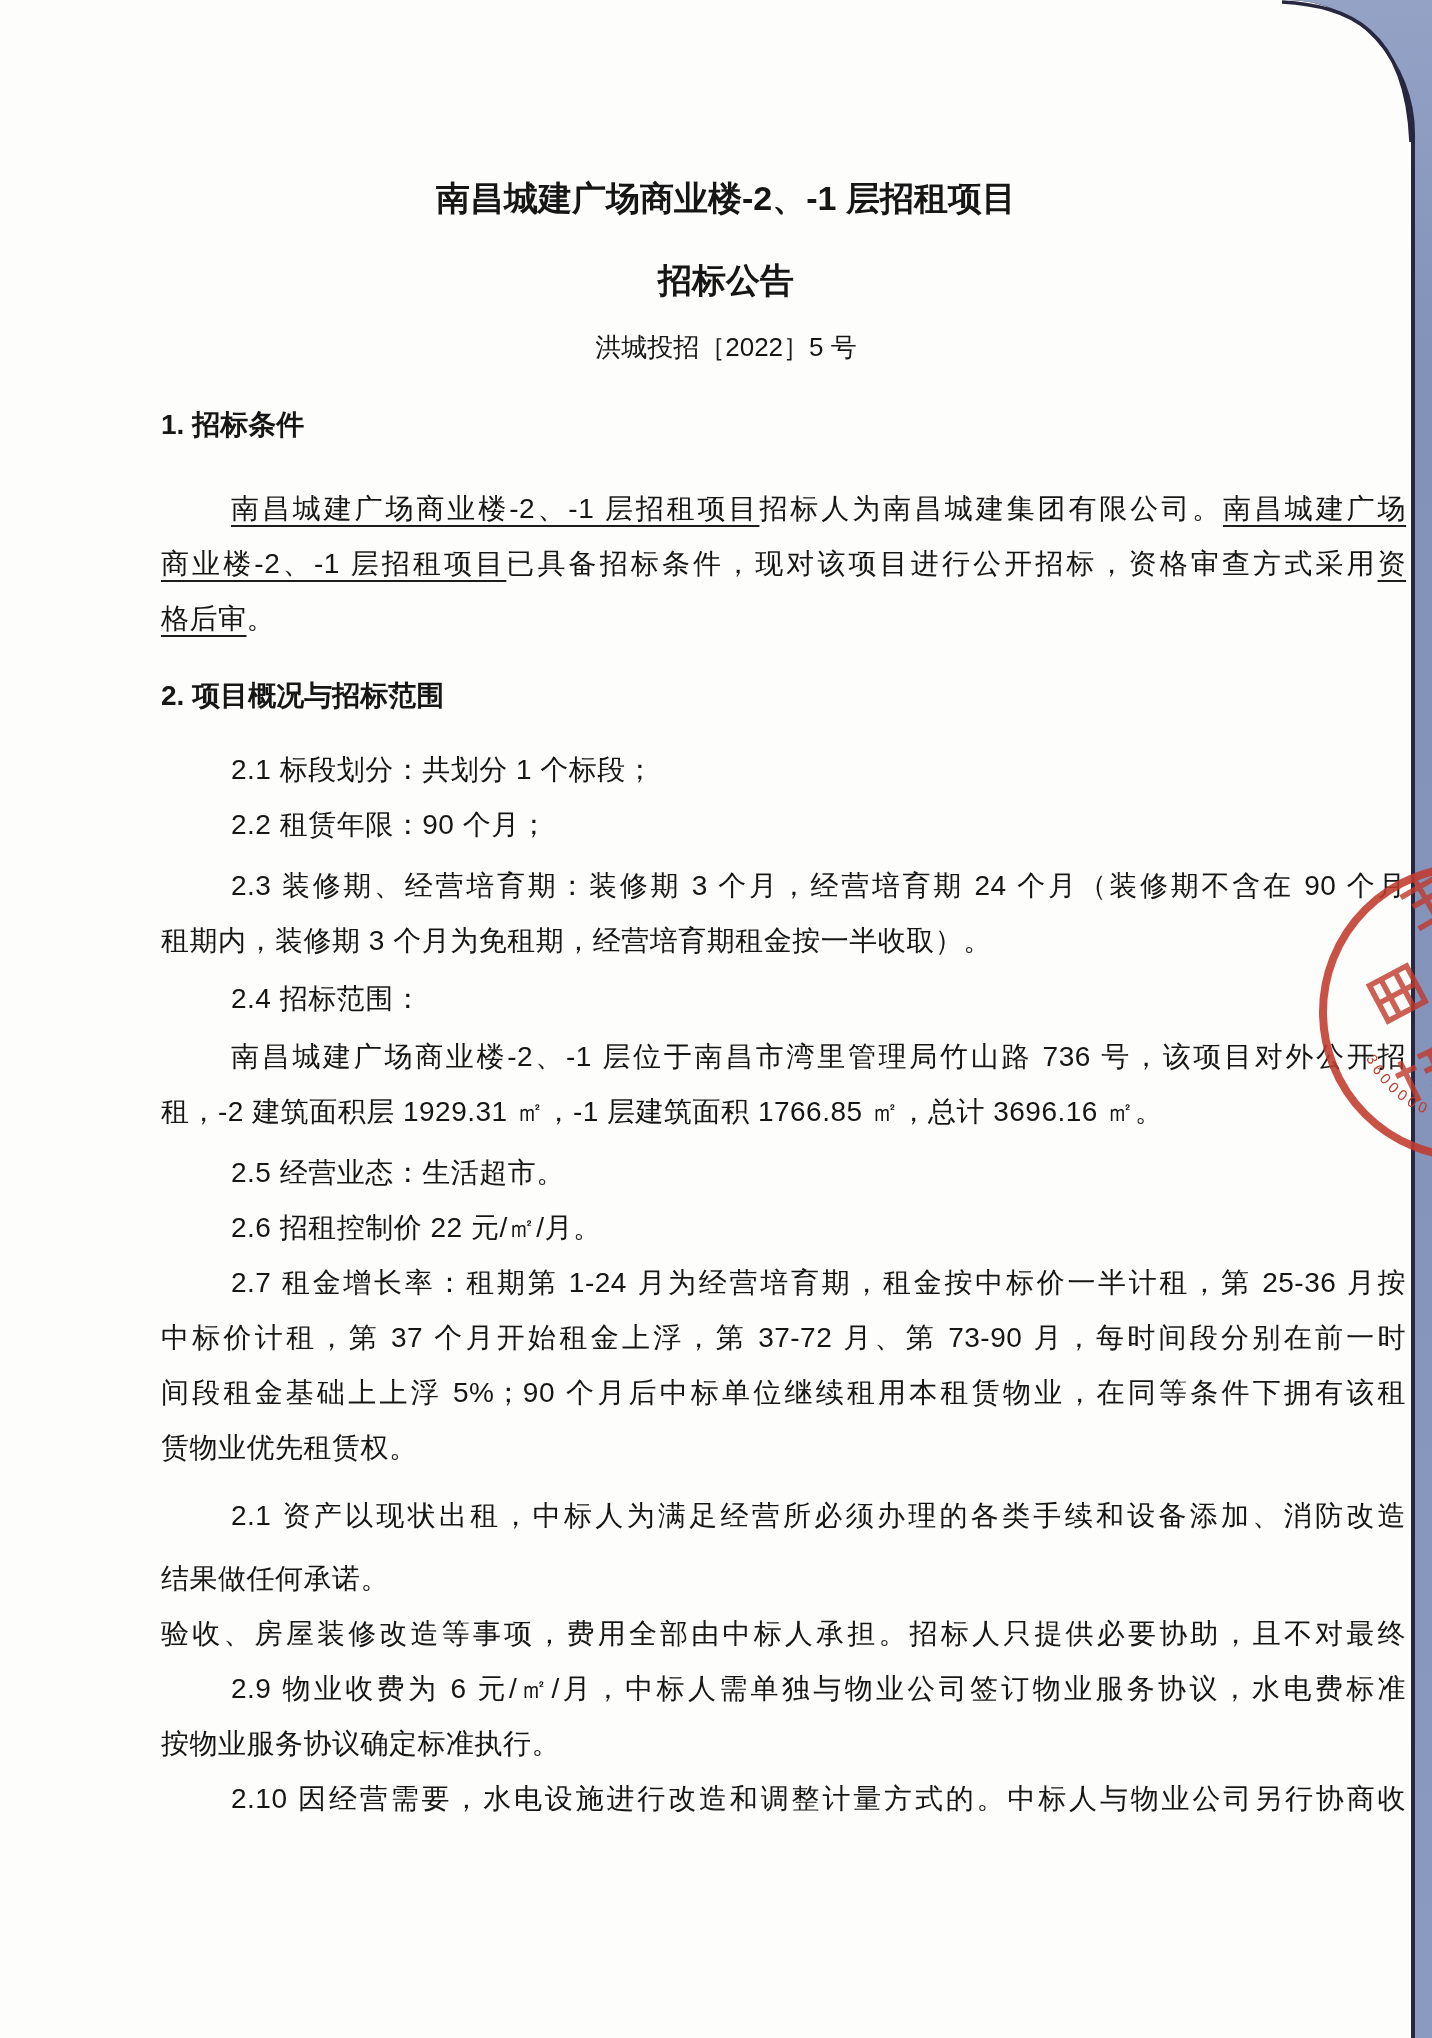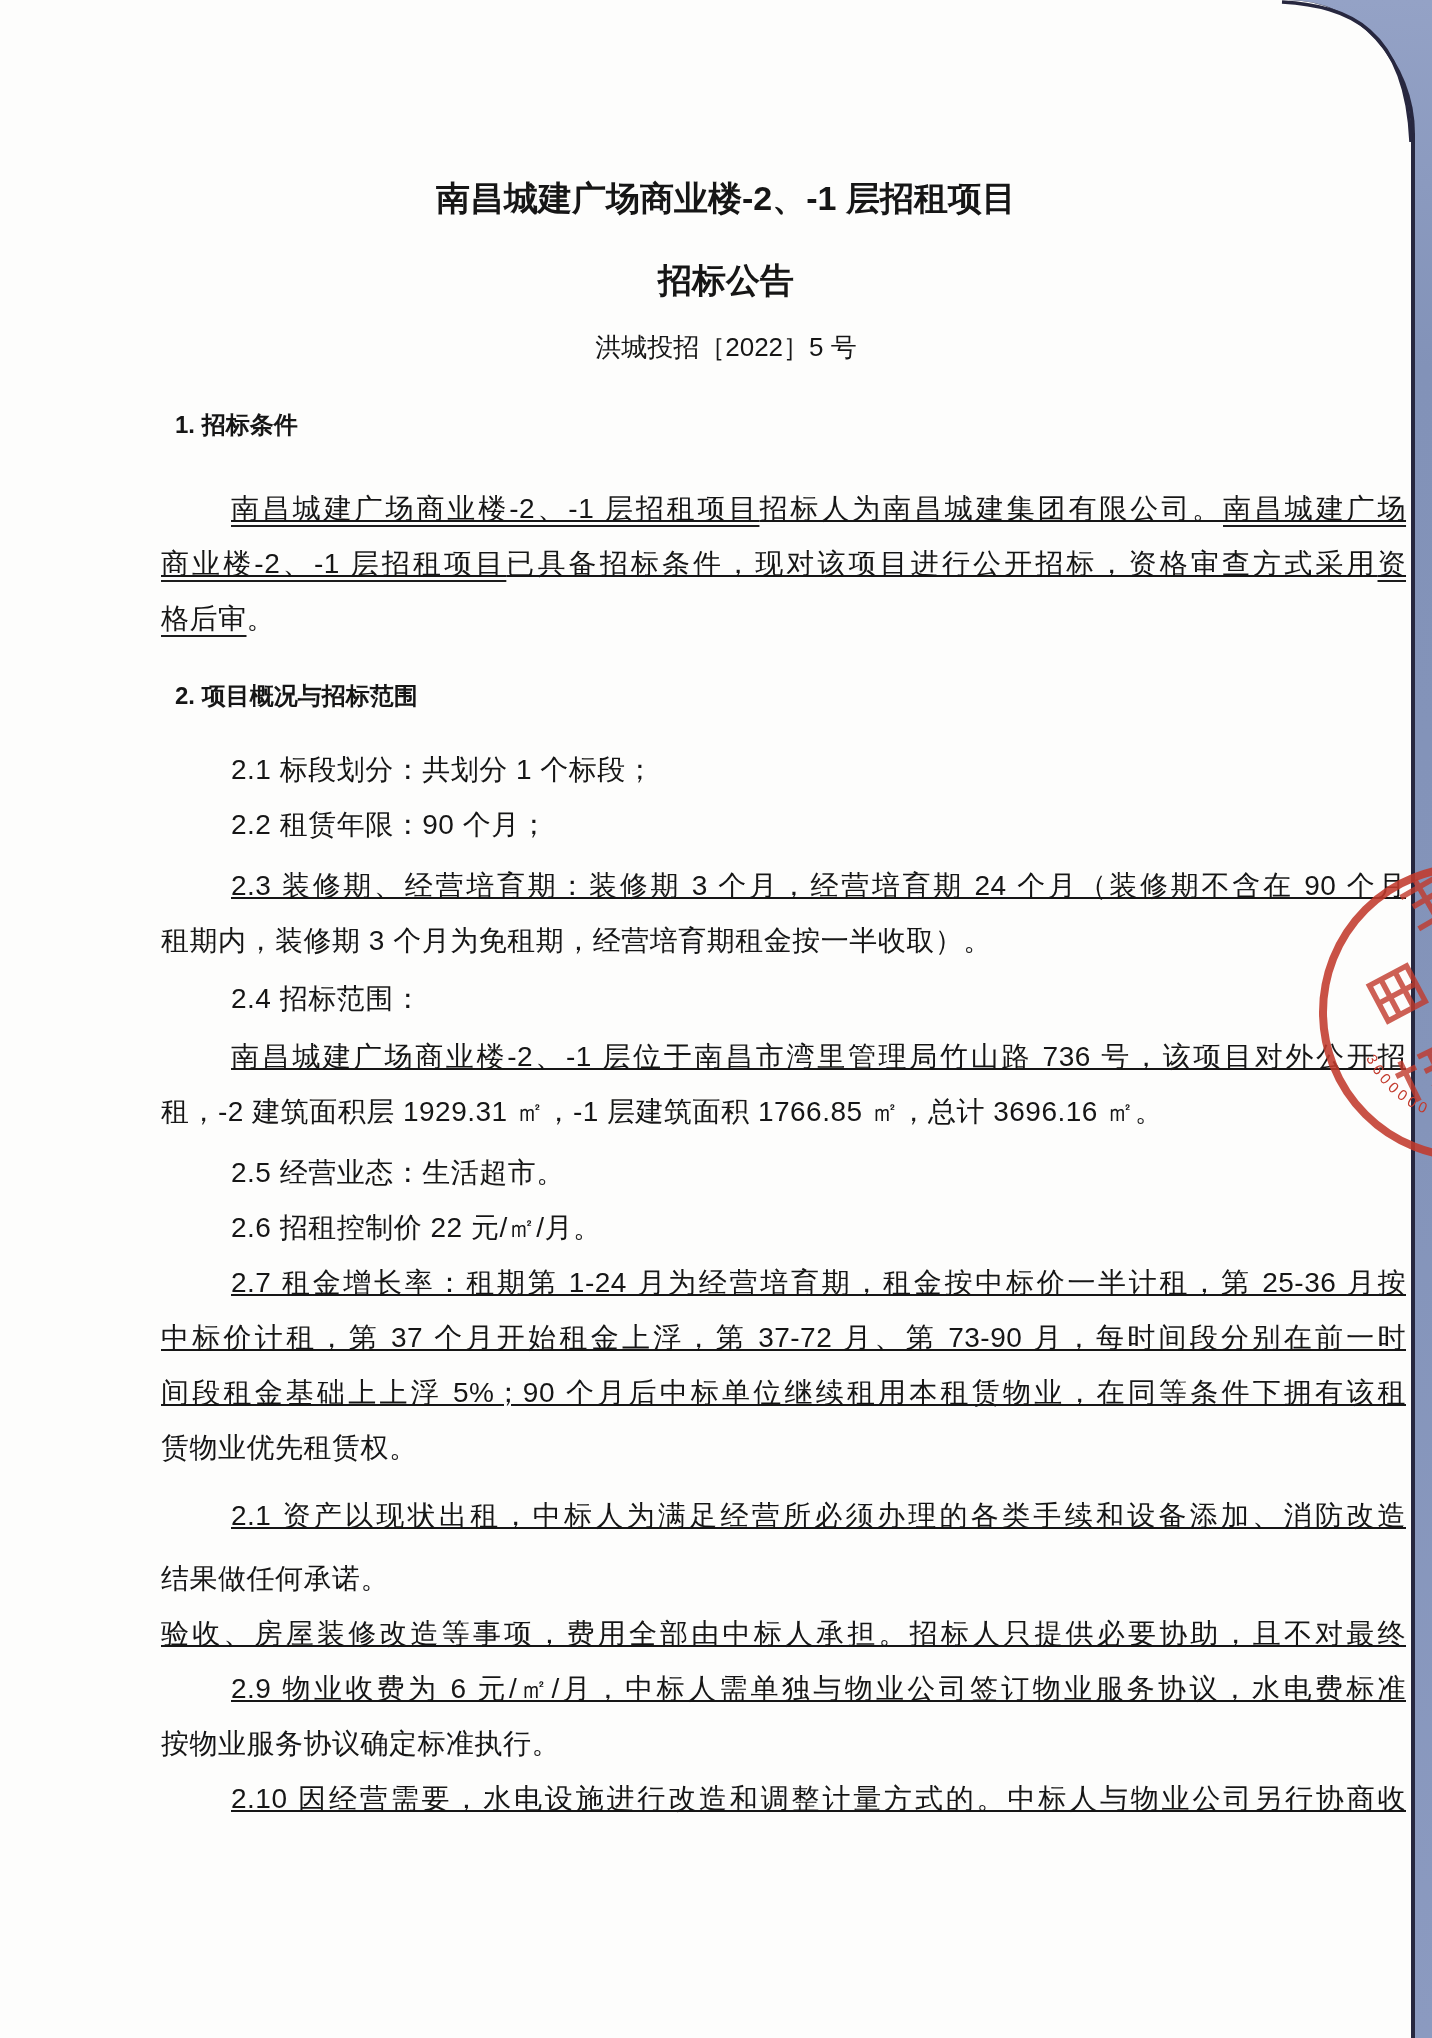--- a/index.html
+++ b/index.html
@@ -23,29 +23,29 @@
   }
   .center-block{
     width:1130px;margin-left:145px;padding-top:176px;text-align:center;
   }
   .h-title{font-size:34px;font-weight:700;line-height:44px;margin:0;}
   .h-sub{font-size:34px;font-weight:700;line-height:44px;margin:38px 0 0 0;}
   .h-num{font-size:26px;font-weight:400;line-height:44px;margin:23px 0 0 0;}
   .body-col{
     width:1245px;margin-left:145px;
   }
-  .sec-heading{font-size:24px;font-weight:700;line-height:44px;margin:14px;}
+  .sec-heading{font-size:28px;font-weight:700;line-height:44px;margin:0;}
   .sec-heading.s1{margin-top:34px;}
   .sec-heading.s2{margin-top:28px;}
   .line{
     font-size:28px;line-height:55px;height:55px;font-weight:500;
     letter-spacing:0.5px;white-space:nowrap;
   }
   .line.fill{
-    white-space:normal;text-align:justify;text-align-last:justify;text-decoration:underline;
+    white-space:normal;text-align:justify;text-align-last:justify;
   }
   .line.indent{text-indent:70px;}
   .mt34{margin-top:34px;}.mt24{margin-top:24px;}
   .mt13{margin-top:13px;}.mt8{margin-top:8px;}.mt6{margin-top:6px;}
   .mt3{margin-top:3px;}
   .u{
     text-decoration:underline;
     text-decoration-thickness:2px;
     text-underline-offset:7px;
     text-decoration-color:#1d1d1d;

